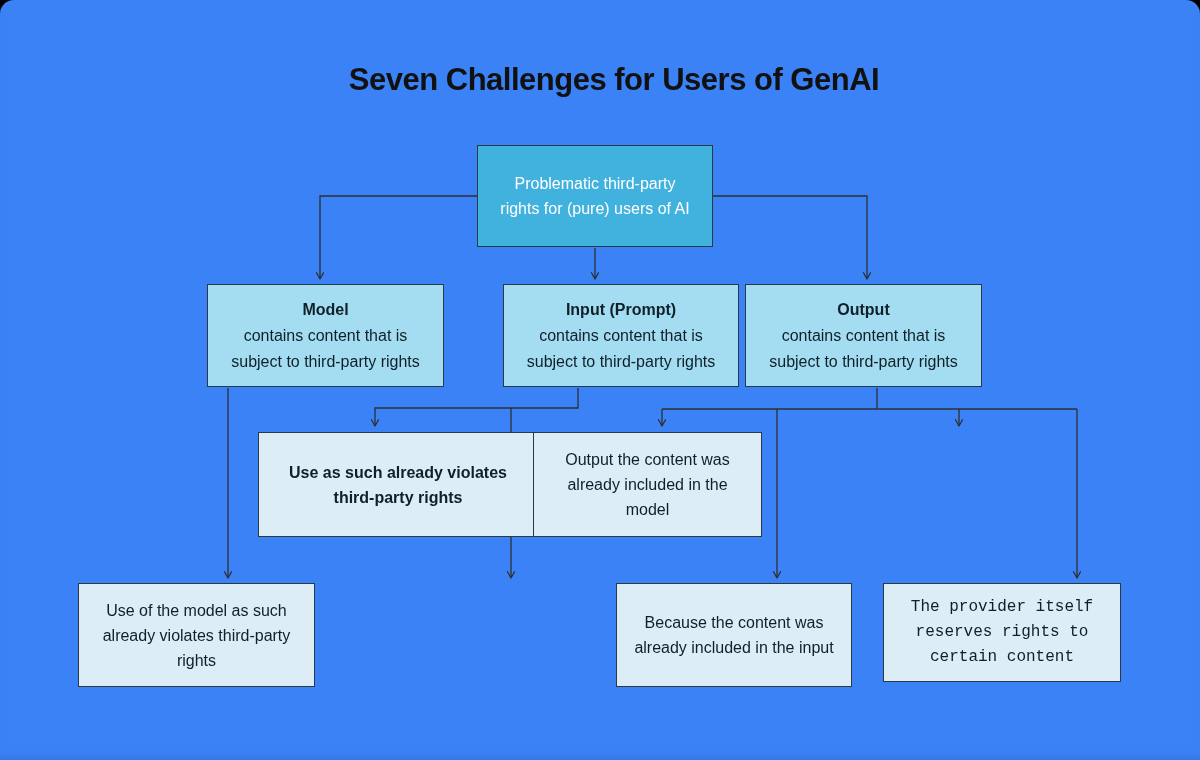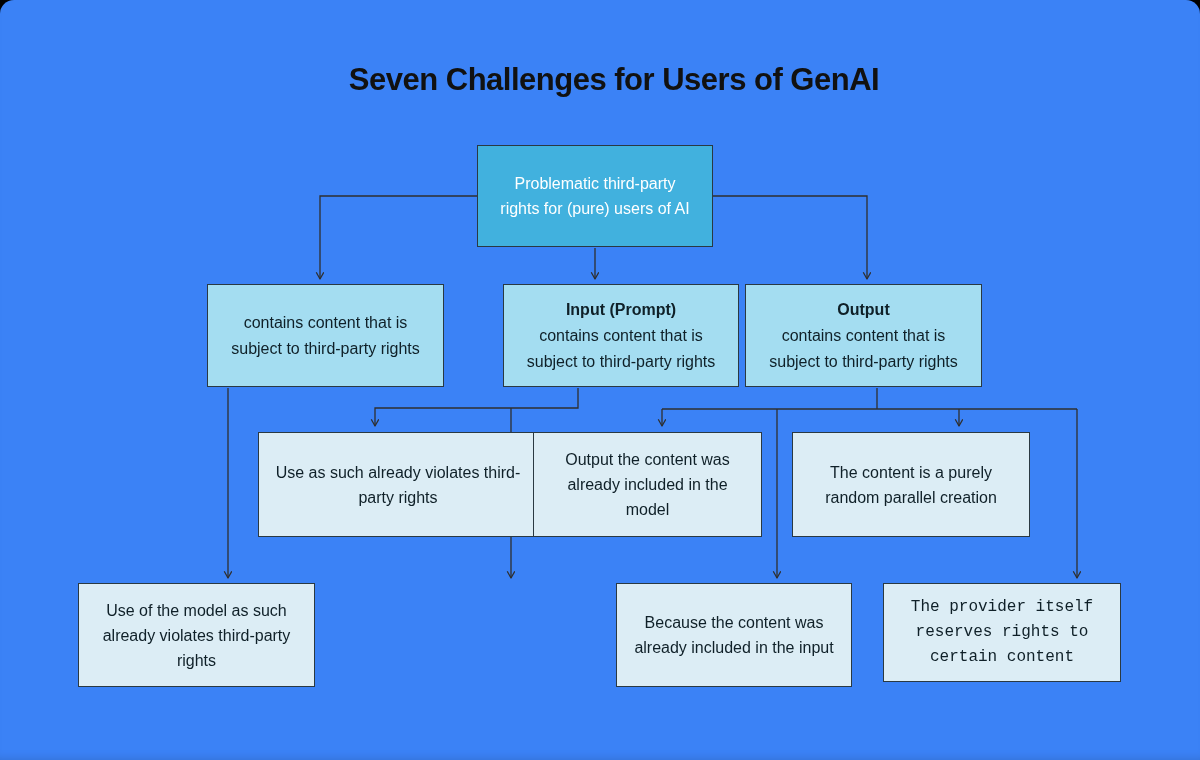--- a/index.html
+++ b/index.html
@@ -43,21 +43,21 @@
   }
   .root-node{background:var(--root-fill,#41b1de);color:var(--root-text,#fff);padding:0 18px;}
   .branch-node{background:var(--branch-fill,#a4ddf1);line-height:26px;}
   .leaf-node{background:var(--leaf-fill,#dcedf5);}
   .branch-heading{font-weight:700;}
   
   #n-root   {left:477px;top:145px;width:236px;height:102px;}
   #n-model  {left:207px;top:284px;width:237px;height:103px;}
   #n-input  {left:503px;top:284px;width:236px;height:103px;}
   #n-output {left:745px;top:284px;width:237px;height:103px;}
-  #n-mid1   {left:258px;top:432px;width:280px;height:105px;}
+  #n-mid1   {left:258px;top:432px;width:280px;height:105px;font-weight:bold;}
   #n-mid2   {left:533px;top:432px;width:229px;height:105px;}
   #n-mid3   {left:792px;top:432px;width:238px;height:105px;}
   #n-bot1   {left:78px; top:583px;width:237px;height:104px;}
   #n-bot2   {left:346px;top:583px;width:237px;height:104px;}
   #n-bot3   {left:616px;top:583px;width:236px;height:104px;}
   #n-bot4   {left:883px;top:583px;width:238px;height:99px;font-family:Liberation Mono, monospace;}
 </style>
 </head>
 <body>
 
@@ -84,20 +84,21 @@
     <path class="conn" d="M777,409 V578" marker-end="url(#arrowhead)"></path>
     <path class="conn" d="M1077,409 V578" marker-end="url(#arrowhead)"></path>
   </svg>
 
   <div id="n-root" class="node root-node">
     <div>Problematic third-party rights for (pure) users of AI</div>
   </div>
 
   <div id="n-model" class="node branch-node">
     <div>
+      <div class="branch-heading">Model</div>
       <div>contains content that is subject to third-party rights</div>
     </div>
   </div>
 
   <div id="n-input" class="node branch-node">
     <div>
       <div class="branch-heading">Input (Prompt)</div>
       <div>contains content that is subject to third-party rights</div>
     </div>
   </div>
@@ -110,23 +111,20 @@
   </div>
 
   <div id="n-mid1" class="node leaf-node">
     <div>Use as such already violates third-party rights</div>
   </div>
 
   <div id="n-mid2" class="node leaf-node">
     <div>Output the content was already included in the model</div>
   </div>
 
-  <div id="n-mid3" class="node leaf-node">
-    <div>The content is a purely random parallel creation</div>
-  </div>
 
   <div id="n-bot1" class="node leaf-node">
     <div>Use of the model as such already violates third-party rights</div>
   </div>
 
 
   <div id="n-bot3" class="node leaf-node">
     <div>Because the content was already included in the input</div>
   </div>
 

